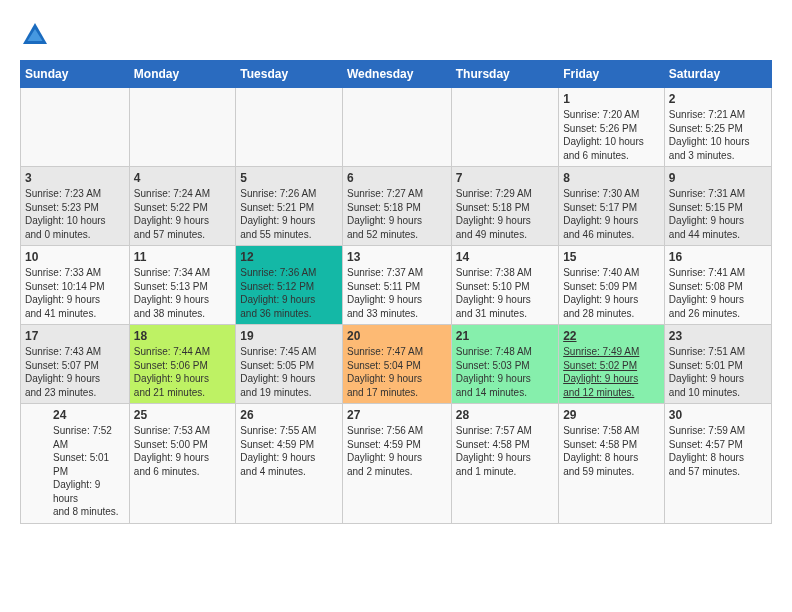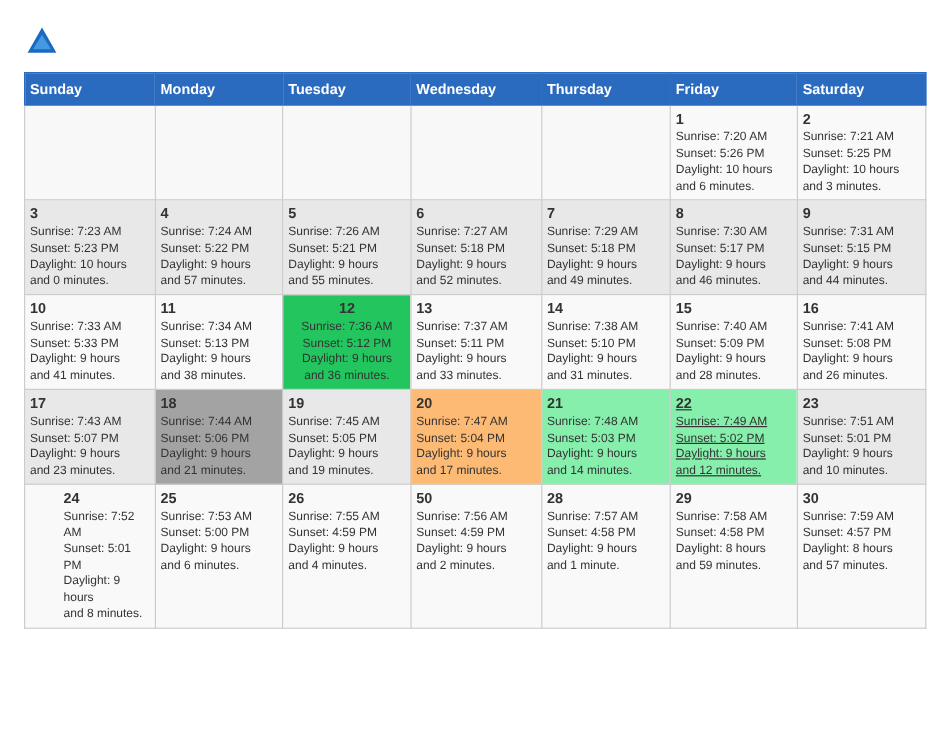--- a/index.html
+++ b/index.html
@@ -201,32 +201,32 @@
             <div class="day-info" style="white-space: pre-line;">Sunrise: 7:31 AM
 Sunset: 5:15 PM
 Daylight: 9 hours
 and 44 minutes.</div>
           </td>
         </tr>
         <tr>
           <td style="background: rgb(249, 249, 249);">
             <span class="day-num">10</span>
             <div class="day-info" style="white-space: pre-line;">Sunrise: 7:33 AM
-Sunset: 5:33 PM
+Sunset: 10:14 PM
 Daylight: 9 hours
 and 41 minutes.</div>
           </td>
           <td style="background: rgb(249, 249, 249);">
             <span class="day-num">11</span>
             <div class="day-info" style="white-space: pre-line;">Sunrise: 7:34 AM
 Sunset: 5:13 PM
 Daylight: 9 hours
 and 38 minutes.</div>
           </td>
-          <td style="background: #22c55e; text-align: center;">
+          <td style="background: #14b8a6;">
             <span class="day-num">12</span>
             <div class="day-info" style="white-space: pre-line;">Sunrise: 7:36 AM
 Sunset: 5:12 PM
 Daylight: 9 hours
 and 36 minutes.</div>
           </td>
           <td style="background: rgb(249, 249, 249);">
             <span class="day-num">13</span>
             <div class="day-info" style="white-space: pre-line;">Sunrise: 7:37 AM
 Sunset: 5:11 PM
@@ -256,21 +256,21 @@
           </td>
         </tr>
         <tr>
           <td style="background: rgb(232, 232, 232);">
             <span class="day-num">17</span>
             <div class="day-info" style="white-space: pre-line;">Sunrise: 7:43 AM
 Sunset: 5:07 PM
 Daylight: 9 hours
 and 23 minutes.</div>
           </td>
-          <td style="background: #a3a3a3; margin-left: 28px;">
+          <td style="background: #bef264; margin-left: 28px;">
             <span class="day-num">18</span>
             <div class="day-info" style="white-space: pre-line;">Sunrise: 7:44 AM
 Sunset: 5:06 PM
 Daylight: 9 hours
 and 21 minutes.</div>
           </td>
           <td style="background: rgb(232, 232, 232);">
             <span class="day-num">19</span>
             <div class="day-info" style="white-space: pre-line;">Sunrise: 7:45 AM
 Sunset: 5:05 PM
@@ -322,21 +322,21 @@
 and 6 minutes.</div>
           </td>
           <td style="background: rgb(249, 249, 249);">
             <span class="day-num">26</span>
             <div class="day-info" style="white-space: pre-line;">Sunrise: 7:55 AM
 Sunset: 4:59 PM
 Daylight: 9 hours
 and 4 minutes.</div>
           </td>
           <td style="background: rgb(249, 249, 249);">
-            <span class="day-num">50</span>
+            <span class="day-num">27</span>
             <div class="day-info" style="white-space: pre-line;">Sunrise: 7:56 AM
 Sunset: 4:59 PM
 Daylight: 9 hours
 and 2 minutes.</div>
           </td>
           <td style="background: rgb(249, 249, 249);">
             <span class="day-num">28</span>
             <div class="day-info" style="white-space: pre-line;">Sunrise: 7:57 AM
 Sunset: 4:58 PM
 Daylight: 9 hours

